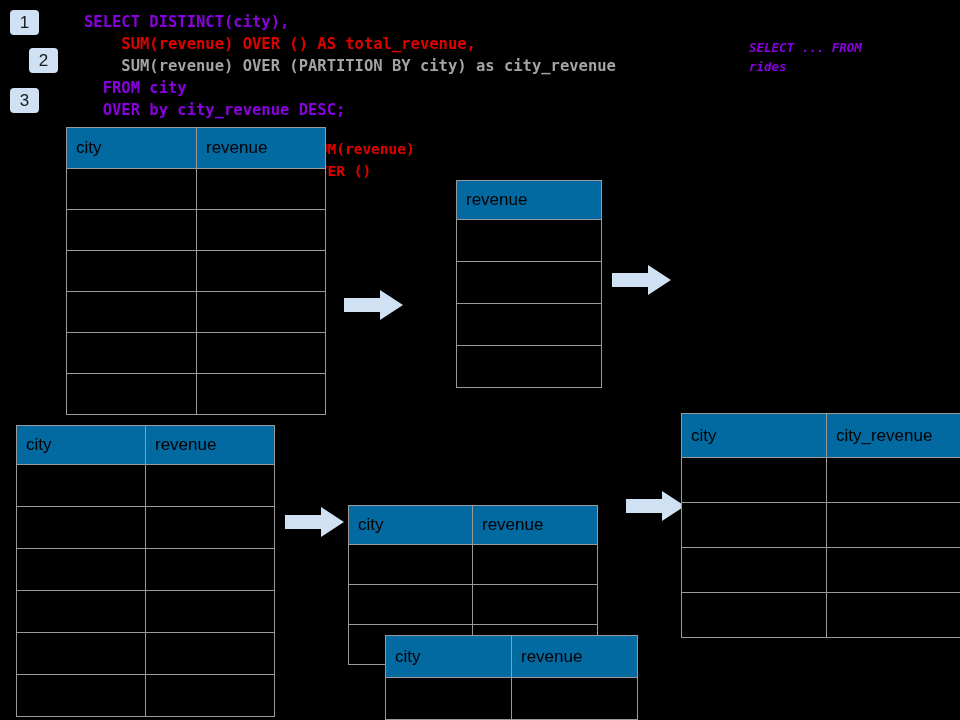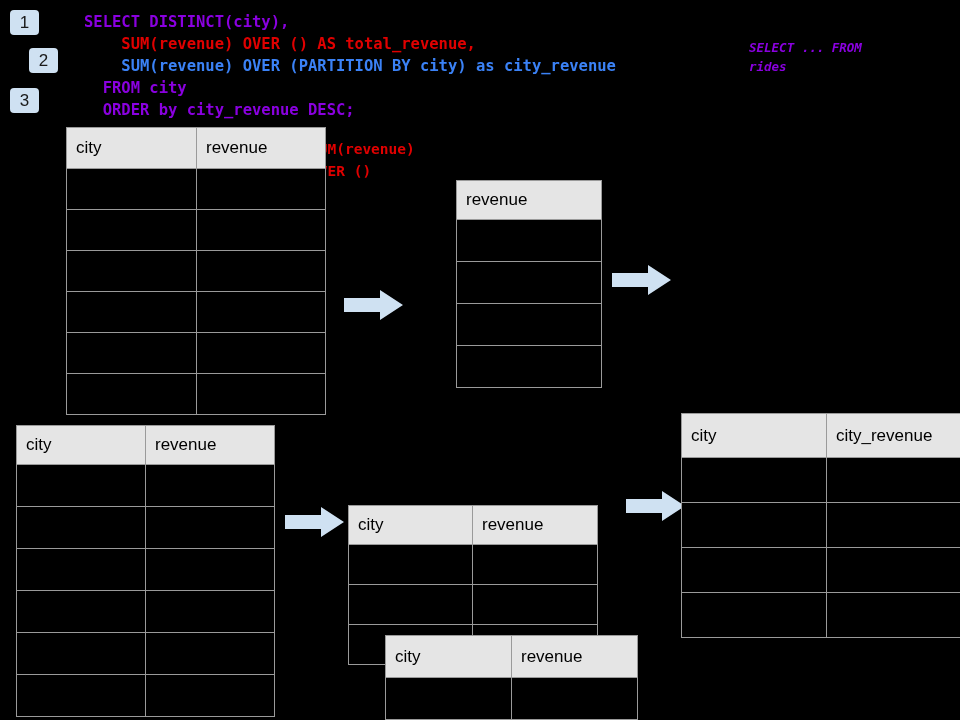--- a/index.html
+++ b/index.html
@@ -11,55 +11,55 @@
   .badge{position:absolute;background:#cfe1f2;border-radius:4px;
          color:#1a1a1a;font-family:"Liberation Sans",sans-serif;
          font-size:17px;display:flex;align-items:center;justify-content:center;}
 
   
   .sql{position:absolute;font-family:"DejaVu Sans Mono",monospace;
        font-size:15.5px;line-height:22px;white-space:pre;font-weight:bold;
        letter-spacing:0px;}
   .c-purple{color:#8a00e0;}
   .c-red{color:#e00000;}
-  .c-green{color:#3b82f6;}
+  .c-green{color:#a3a3a3;}
 
   .sidenote{position:absolute;font-family:"DejaVu Sans Mono",monospace;
             font-size:12.5px;line-height:19px;font-weight:bold;color:#8a00e0;
             white-space:pre;}
 
   
   .anno{position:absolute;font-family:"DejaVu Sans Mono",monospace;
         font-size:14.5px;line-height:22px;font-weight:bold;white-space:pre;}
 
   
   .tbl{position:absolute;border-collapse:collapse;table-layout:fixed;
        background:#000;}
   .tbl td{border:1px solid #9a9a9a;padding:0;background:#000;}
-  .tbl td.hd{background:#e5e5e5;color:#000;
+  .tbl td.hd{background:#0369a1;color:#000;
              font-family:"Liberation Sans",sans-serif;
              padding:0 0 0 9px;vertical-align:middle;}
 
   
   .arrow{position:absolute;}
 </style>
 </head>
 <body>
 
 <div class="stage">
 
   <div class="badge" style="left:10px;top:10px;width:29px;height:25px;">1</div>
   <div class="badge" style="left:29px;top:48px;width:29px;height:25px;">2</div>
   <div class="badge" style="left:10px;top:88px;width:29px;height:25px;">3</div>
 
   <div class="sql c-purple" style="left:84px;top:11px;">SELECT DISTINCT(city),</div>
   <div class="sql c-red" style="left:84px;top:33px;">    SUM(revenue) OVER () AS total_revenue,</div>
   <div class="sql c-green" style="left:84px;top:55px;">    SUM(revenue) OVER (PARTITION BY city) as city_revenue</div>
   <div class="sql c-purple" style="left:84px;top:77px;">  FROM city</div>
-  <div class="sql c-purple" style="left:84px;top:99px;">  ORDER by city_revenue DESC;</div>
+  <div class="sql c-purple" style="left:84px;top:99px;">  OVER by city_revenue DESC;</div>
 
   <div class="sidenote" style="left:749px;top:38px;font-style:italic;">SELECT ... FROM
 rides</div>
 
   <div class="anno c-red" style="left:310px;top:138px;">SUM(revenue)
 OVER ()</div>
 
   <table class="tbl" style="left:66px;top:127px;width:239px;">
     <tbody>
         <tr>

